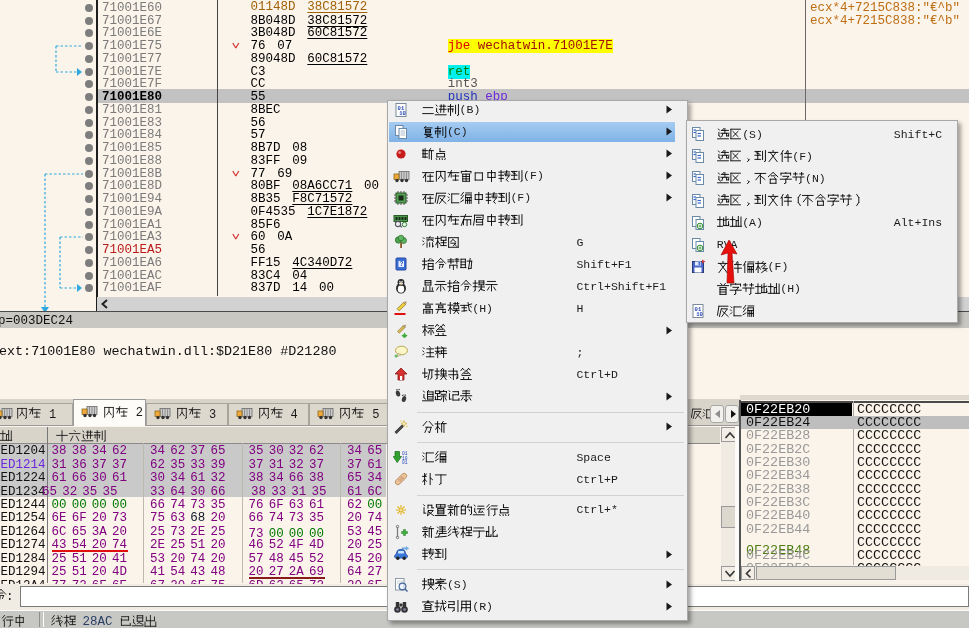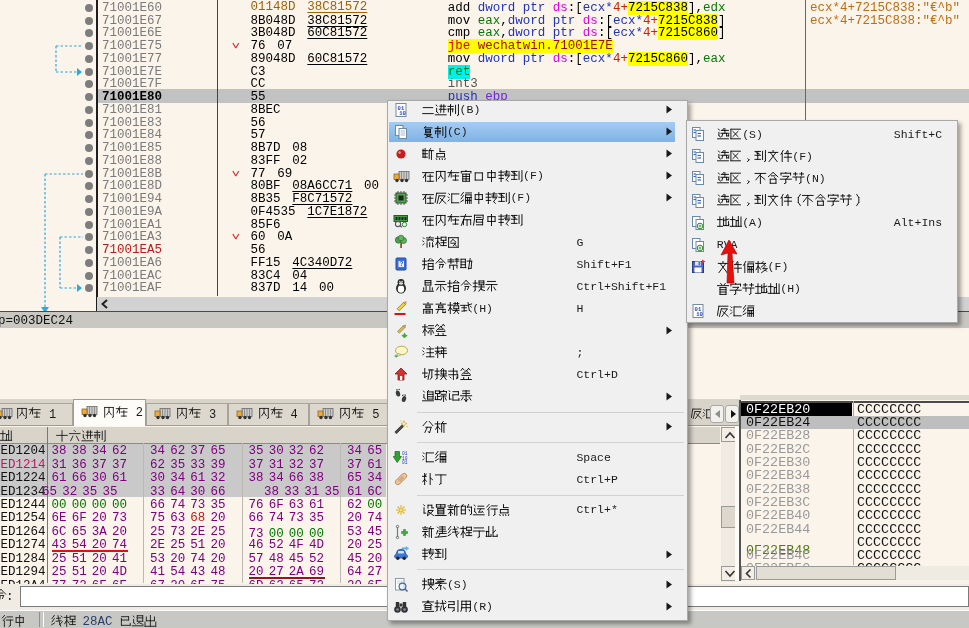--- a/index.html
+++ b/index.html
@@ -46,21 +46,21 @@
 <div class="a m" style="left:102px;top:116.5px;color:#7b7b7b">71001E83</div>
 <div class="a m" style="left:250.6px;top:116.5px;color:#000;word-spacing:4.2px">56</div>
 <div class="a" style="left:85px;top:118.5px;width:8px;height:8px;border-radius:50%;background:#7d7d7d"></div>
 <div class="a m" style="left:102px;top:129.3px;color:#7b7b7b">71001E84</div>
 <div class="a m" style="left:250.6px;top:129.3px;color:#000;word-spacing:4.2px">57</div>
 <div class="a" style="left:85px;top:131.3px;width:8px;height:8px;border-radius:50%;background:#7d7d7d"></div>
 <div class="a m" style="left:102px;top:142.1px;color:#7b7b7b">71001E85</div>
 <div class="a m" style="left:250.6px;top:142.1px;color:#000;word-spacing:4.2px">8B7D 08</div>
 <div class="a" style="left:85px;top:144.1px;width:8px;height:8px;border-radius:50%;background:#7d7d7d"></div>
 <div class="a m" style="left:102px;top:154.8px;color:#7b7b7b">71001E88</div>
-<div class="a m" style="left:250.6px;top:154.8px;color:#000;word-spacing:4.2px">83FF 02</div>
+<div class="a m" style="left:250.6px;top:154.8px;color:#000;word-spacing:4.2px">83FF 09</div>
 <div class="a" style="left:85px;top:156.8px;width:8px;height:8px;border-radius:50%;background:#7d7d7d"></div>
 <div class="a m" style="left:102px;top:167.6px;color:#7b7b7b">71001E8B</div>
 <div class="a m" style="left:250.6px;top:167.6px;color:#000;word-spacing:4.2px">77 69</div>
 <div class="a" style="left:85px;top:169.6px;width:8px;height:8px;border-radius:50%;background:#7d7d7d"></div>
 <svg class="a" style="left:232px;top:169.6px" width="9" height="8">
       <path d="M0.8 1 L3.8 6 M6.8 1 L3.8 6" stroke="#D43030" stroke-width="1.2" fill="none"></path>
     </svg>
 <div class="a m" style="left:102px;top:180.3px;color:#7b7b7b">71001E8D</div>
 <div class="a m" style="left:250.6px;top:180.3px;color:#000;word-spacing:4.2px">80BF <u>08A6CC71</u> 00</div>
 <div class="a" style="left:85px;top:182.3px;width:8px;height:8px;border-radius:50%;background:#7d7d7d"></div>
@@ -84,25 +84,21 @@
 <div class="a" style="left:85px;top:246.1px;width:8px;height:8px;border-radius:50%;background:#7d7d7d"></div>
 <div class="a m" style="left:102px;top:256.8px;color:#7b7b7b">71001EA6</div>
 <div class="a m" style="left:250.6px;top:256.8px;color:#000;word-spacing:4.2px">FF15 <u>4C340D72</u></div>
 <div class="a" style="left:85px;top:258.8px;width:8px;height:8px;border-radius:50%;background:#7d7d7d"></div>
 <div class="a m" style="left:102px;top:269.6px;color:#7b7b7b">71001EAC</div>
 <div class="a m" style="left:250.6px;top:269.6px;color:#000;word-spacing:4.2px">83C4 04</div>
 <div class="a" style="left:85px;top:271.6px;width:8px;height:8px;border-radius:50%;background:#7d7d7d"></div>
 <div class="a m" style="left:102px;top:282.3px;color:#7b7b7b">71001EAF</div>
 <div class="a m" style="left:250.6px;top:282.3px;color:#000;word-spacing:4.2px">837D 14 00</div>
 <div class="a" style="left:85px;top:284.3px;width:8px;height:8px;border-radius:50%;background:#7d7d7d"></div>
-<div class="a m" style="left:447.8px;top:1.8px;color:#000">add <span style="color:#2233BB">dword ptr </span><span style="color:#E500E5">ds</span>:[<span style="color:#2233BB">ecx*</span><span style="color:#CC2200">4+</span><span style="background:#FFFF00">7215C838</span>],<span style="color:#067806">edx</span></div>
-<div class="a m" style="left:447.8px;top:14.6px;color:#000">mov <span style="color:#067806">eax</span>,<span style="color:#2233BB">dword ptr </span><span style="color:#E500E5">ds</span>:[<span style="color:#2233BB">ecx*</span><span style="color:#CC2200">4+</span><span style="background:#FFFF00">7215C838</span>]</div>
-<div class="a m" style="left:447.8px;top:27.3px;color:#000">cmp <span style="color:#067806">eax</span>,<span style="color:#2233BB">dword ptr </span><span style="color:#E500E5">ds</span>:[<span style="color:#2233BB">ecx*</span><span style="color:#CC2200">4+</span><span style="background:#FFFF00">7215C860</span>]</div>
 <div class="a m" style="left:447.8px;top:40.0px;color:#000"><span style="background:#FFFF00"><span style="color:#E00000">jbe</span> <span style="color:#A01010">wechatwin.71001E7E</span></span></div>
-<div class="a m" style="left:447.8px;top:52.8px;color:#000">mov <span style="color:#2233BB">dword ptr </span><span style="color:#E500E5">ds</span>:[<span style="color:#2233BB">ecx*</span><span style="color:#CC2200">4+</span><span style="background:#FFFF00">7215C860</span>],<span style="color:#067806">eax</span></div>
 <div class="a m" style="left:447.8px;top:65.5px;color:#000"><span style="background:#00F0F0;color:#008000">ret</span></div>
 <div class="a m" style="left:447.8px;top:78.3px;color:#000"><span style="color:#555">int3</span></div>
 <div class="a m" style="left:447.8px;top:91.0px;color:#000"><span style="color:#2233BB">push</span> <span style="color:#6d28d9">ebp</span></div>
 <div class="a m" style="left:810px;top:1.8px;color:#BE6E14">ecx*4+7215C838:"€^b"</div>
 <div class="a m" style="left:810px;top:14.6px;color:#BE6E14">ecx*4+7215C838:"€^b"</div>
 <svg class="a" style="left:56.0px;top:45.0px" width="27.0" height="2">
       <line x1="0" y1="1" x2="27.0" y2="1" stroke="#2FA8E0" stroke-width="1.2" stroke-dasharray="2.5,2"></line>
     </svg>
 <svg class="a" style="left:55.0px;top:46.0px" width="2" height="25.5">
       <line x1="1" y1="0" x2="1" y2="25.5" stroke="#2FA8E0" stroke-width="1.2" stroke-dasharray="2.5,2"></line>
@@ -134,20 +130,21 @@
 <svg class="a" style="left:77.0px;top:284.3px" width="6" height="8">
       <path d="M0 0 L5 4 L0 8 Z" fill="#2FA8E0"></path>
     </svg>
 <div class="a" style="left:97px;top:296.5px;width:872px;height:14px;background:#D2D2D2"></div>
 <svg class="a" style="left:100px;top:298.5px" width="10" height="10">
       <path d="M7 1 L2.5 5 L7 9" stroke="#222" stroke-width="2" fill="none"></path>
     </svg>
 <div class="a" style="left:0;top:310.5px;width:969px;height:1.8px;background:#4a4a4a"></div>
 <div class="a" style="left:0;top:312.3px;width:969px;height:15.7px;background:#C9C7C2"></div>
 <div class="a m" style="left:-2px;top:315.3px;color:#111;font-size:12.5px">p=003DEC24</div>
+<div class="a m" style="left:-1px;top:345.5px;color:#111;font-size:13.4px">ext:71001E80 wechatwin.dll:$D21E80 #D21280</div>
 <div class="a" style="left:0;top:399px;width:740px;height:27px;background:#D8D4CA"></div>
 <div class="a" style="left:0;top:424.5px;width:740px;height:1.5px;background:#9a9a9a"></div>
 <div class="a" style="left:-8.0px;top:402.5px;width:80.8px;height:22px;background:#DDD8CE;border:1px solid #A8A49A;border-bottom:none;box-sizing:border-box"></div>
 <svg class="a" style="left:-4.0px;top:406.0px" width="18" height="15">
       <g>
         <rect x="6" y="2.5" width="10" height="8" fill="#C9C9C9" stroke="#6a6a6a" stroke-width="0.8"></rect>
         <line x1="8.5" y1="3" x2="8.5" y2="10" stroke="#8a8a8a" stroke-width="0.9"></line>
         <line x1="11" y1="3" x2="11" y2="10" stroke="#8a8a8a" stroke-width="0.9"></line>
         <line x1="13.5" y1="3" x2="13.5" y2="10" stroke="#8a8a8a" stroke-width="0.9"></line>
         <rect x="1" y="5" width="5" height="5.5" fill="#F2A93B" stroke="#8a6a20" stroke-width="0.8"></rect>
@@ -289,43 +286,43 @@
 <div class="a" style="left:0;top:443.5px;width:386px;height:53.7px;background:#C9C9C9"></div>
 <div class="a" style="left:47px;top:427px;width:1px;height:156px;background:#777"></div>
 <div class="a" style="left:143.0px;top:443px;width:1px;height:140px;background:#BDB9B0"></div>
 <div class="a" style="left:241.5px;top:443px;width:1px;height:140px;background:#BDB9B0"></div>
 <div class="a" style="left:340.0px;top:443px;width:1px;height:140px;background:#BDB9B0"></div>
 <div class="a dm" style="left:0.5px;top:445.3px;color:#111">ED1204</div>
 <div class="a dm" style="left:51.5px;top:445.3px"><span style="color:#800080">38</span> <span style="color:#800080">38</span> <span style="color:#800080">34</span> <span style="color:#800080">62</span></div>
 <div class="a dm" style="left:150.0px;top:445.3px"><span style="color:#800080">34</span> <span style="color:#800080">62</span> <span style="color:#800080">37</span> <span style="color:#800080">65</span></div>
 <div class="a dm" style="left:248.5px;top:445.3px"><span style="color:#800080">35</span> <span style="color:#800080">30</span> <span style="color:#800080">32</span> <span style="color:#800080">62</span></div>
 <div class="a dm" style="left:347.0px;top:445.3px"><span style="color:#800080">34</span> <span style="color:#800080">65</span></div>
-<div class="a dm" style="left:0.5px;top:458.7px;color:#be185d">ED1214</div>
+<div class="a dm" style="left:0.5px;top:458.7px;color:#6d28d9">ED1214</div>
 <div class="a dm" style="left:51.5px;top:458.7px"><span style="color:#800080">31</span> <span style="color:#800080">36</span> <span style="color:#800080">37</span> <span style="color:#800080">37</span></div>
 <div class="a dm" style="left:150.0px;top:458.7px"><span style="color:#800080">62</span> <span style="color:#800080">35</span> <span style="color:#800080">33</span> <span style="color:#800080">39</span></div>
 <div class="a dm" style="left:248.5px;top:458.7px"><span style="color:#800080">37</span> <span style="color:#800080">31</span> <span style="color:#800080">32</span> <span style="color:#800080">37</span></div>
 <div class="a dm" style="left:347.0px;top:458.7px"><span style="color:#800080">37</span> <span style="color:#800080">61</span></div>
 <div class="a dm" style="left:0.5px;top:472.1px;color:#111">ED1224</div>
 <div class="a dm" style="left:51.5px;top:472.1px"><span style="color:#800080">61</span> <span style="color:#800080">66</span> <span style="color:#800080">30</span> <span style="color:#800080">61</span></div>
 <div class="a dm" style="left:150.0px;top:472.1px"><span style="color:#800080">30</span> <span style="color:#800080">34</span> <span style="color:#800080">61</span> <span style="color:#800080">32</span></div>
 <div class="a dm" style="left:248.5px;top:472.1px"><span style="color:#800080">38</span> <span style="color:#800080">34</span> <span style="color:#800080">66</span> <span style="color:#800080">38</span></div>
 <div class="a dm" style="left:347.0px;top:472.1px"><span style="color:#800080">65</span> <span style="color:#800080">34</span></div>
 <div class="a dm" style="left:0.5px;top:485.6px;color:#111">ED1234</div>
 <div class="a dm" style="left:42px;top:485.6px"><span style="color:#800080">65</span> <span style="color:#800080">32</span> <span style="color:#800080">35</span> <span style="color:#800080">35</span></div>
 <div class="a dm" style="left:150.0px;top:485.6px"><span style="color:#800080">33</span> <span style="color:#800080">64</span> <span style="color:#800080">30</span> <span style="color:#800080">66</span></div>
-<div class="a dm" style="left:264px;top:485.6px"><span style="color:#800080">38</span> <span style="color:#800080">33</span> <span style="color:#800080">31</span> <span style="color:#800080">35</span></div>
+<div class="a dm" style="left:251px;top:485.6px"><span style="color:#800080">38</span> <span style="color:#800080">33</span> <span style="color:#800080">31</span> <span style="color:#800080">35</span></div>
 <div class="a dm" style="left:347.0px;top:485.6px"><span style="color:#800080">61</span> <span style="color:#800080">6C</span></div>
 <div class="a dm" style="left:0.5px;top:499.0px;color:#111">ED1244</div>
 <div class="a dm" style="left:51.5px;top:499.0px"><span style="color:#007800">00</span> <span style="color:#007800">00</span> <span style="color:#007800">00</span> <span style="color:#007800">00</span></div>
 <div class="a dm" style="left:150.0px;top:499.0px"><span style="color:#800080">66</span> <span style="color:#800080">74</span> <span style="color:#800080">73</span> <span style="color:#800080">35</span></div>
 <div class="a dm" style="left:248.5px;top:499.0px"><span style="color:#800080">76</span> <span style="color:#800080">6F</span> <span style="color:#800080">63</span> <span style="color:#800080">61</span></div>
 <div class="a dm" style="left:347.0px;top:499.0px"><span style="color:#800080">62</span> <span style="color:#007800">00</span></div>
 <div class="a dm" style="left:0.5px;top:512.4px;color:#111">ED1254</div>
 <div class="a dm" style="left:51.5px;top:512.4px"><span style="color:#800080">6E</span> <span style="color:#800080">6F</span> <span style="color:#800080">20</span> <span style="color:#800080">73</span></div>
-<div class="a dm" style="left:150.0px;top:512.4px"><span style="color:#800080">75</span> <span style="color:#800080">63</span> <span style="color:#b91c1c">68</span> <span style="color:#800080">20</span></div>
+<div class="a dm" style="left:150.0px;top:512.4px"><span style="color:#800080">75</span> <span style="color:#800080">63</span> <span style="color:#0f172a">68</span> <span style="color:#800080">20</span></div>
 <div class="a dm" style="left:248.5px;top:512.4px"><span style="color:#800080">66</span> <span style="color:#800080">74</span> <span style="color:#800080">73</span> <span style="color:#800080">35</span></div>
 <div class="a dm" style="left:347.0px;top:512.4px"><span style="color:#800080">20</span> <span style="color:#800080">74</span></div>
 <div class="a dm" style="left:0.5px;top:525.8px;color:#111">ED1264</div>
 <div class="a dm" style="left:51.5px;top:525.8px"><span style="color:#800080">6C</span> <span style="color:#800080">65</span> <span style="color:#800080">3A</span> <span style="color:#800080">20</span></div>
 <div class="a dm" style="left:150.0px;top:525.8px"><span style="color:#800080">25</span> <span style="color:#800080">73</span> <span style="color:#800080">2E</span> <span style="color:#800080">25</span></div>
 <div class="a dm" style="left:248.5px;top:528px"><span style="color:#800080">73</span> <span style="color:#007800">00</span> <span style="color:#007800">00</span> <span style="color:#007800">00</span></div>
 <div class="a dm" style="left:347.0px;top:525.8px"><span style="color:#800080">53</span> <span style="color:#800080">45</span></div>
 <div class="a dm" style="left:0.5px;top:539.2px;color:#111">ED1274</div>
 <div class="a dm" style="left:51.5px;top:539.2px"><span style="color:#800080">43</span> <span style="color:#800080">54</span> <span style="color:#800080">20</span> <span style="color:#800080">74</span></div>
 <div class="a dm" style="left:150.0px;top:539.2px"><span style="color:#800080">2E</span> <span style="color:#800080">25</span> <span style="color:#800080">51</span> <span style="color:#800080">20</span></div>

